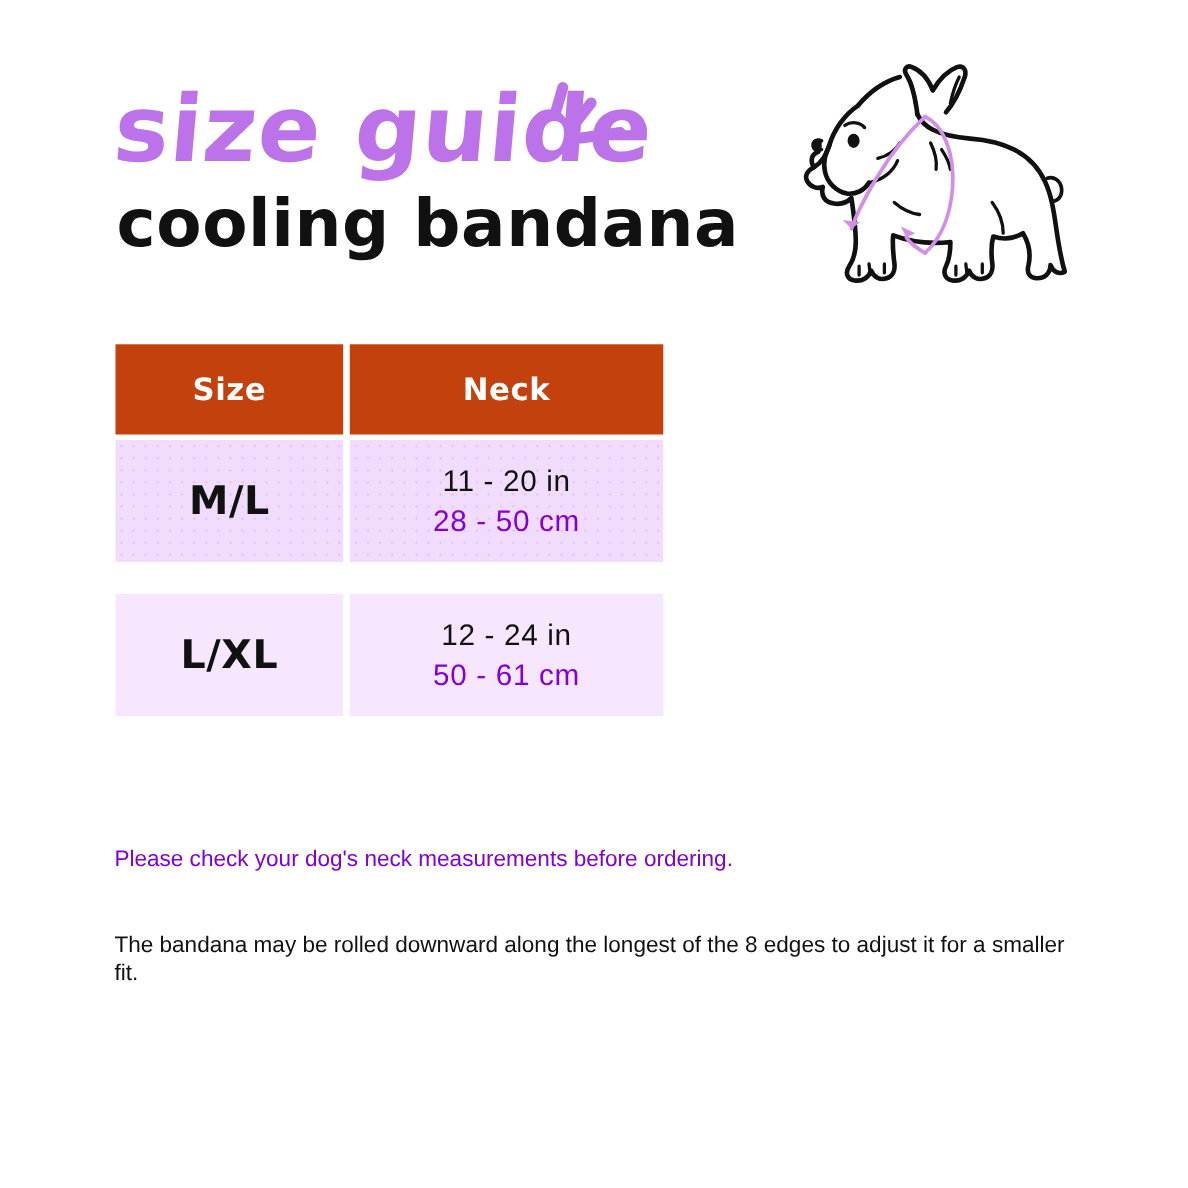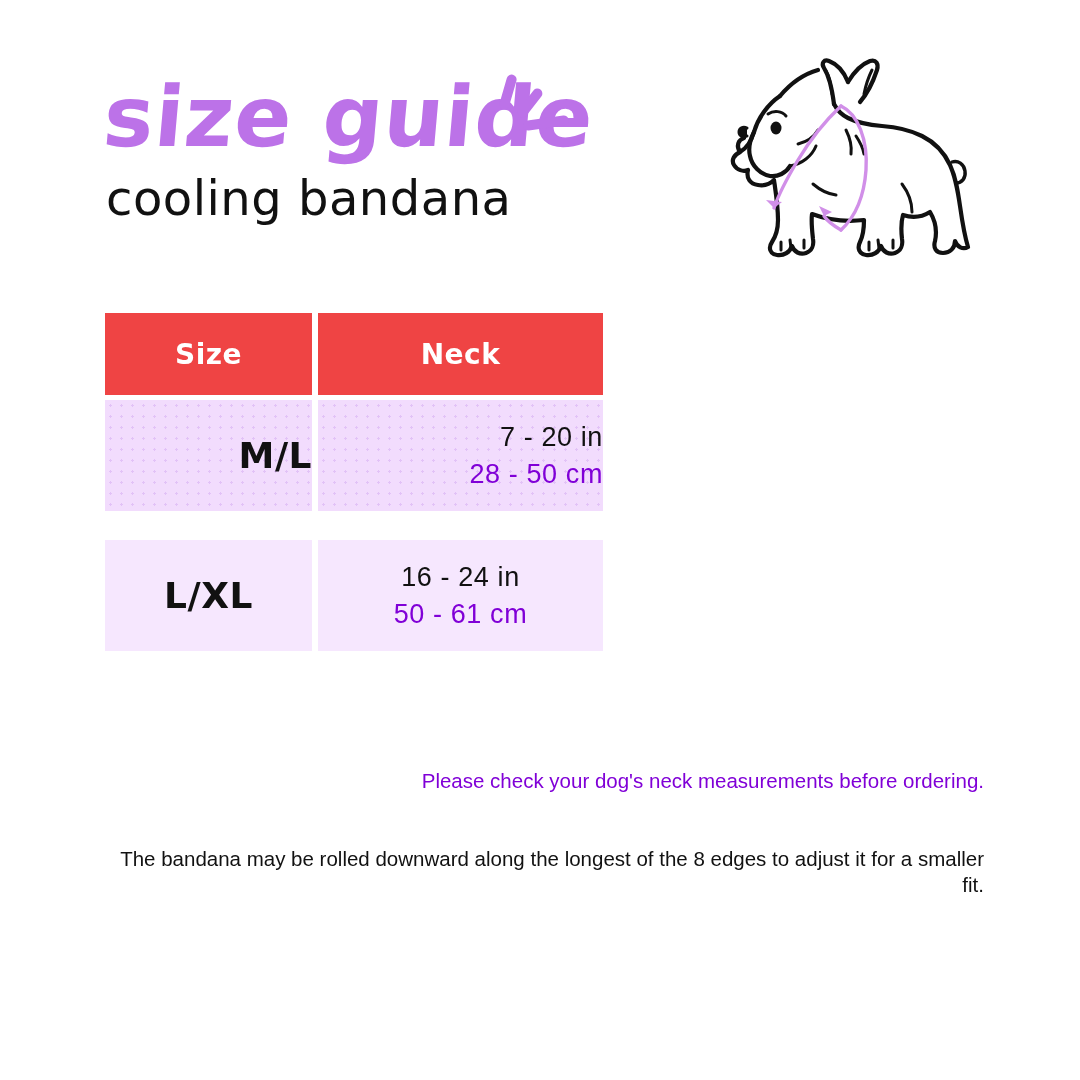--- a/index.html
+++ b/index.html
@@ -45,22 +45,22 @@
   .sparkles {
     position: absolute;
     left: 385px;
     top: -8px;
     width: 90px;
     height: 85px;
     pointer-events: none;
   }
   .subtitle {
     font-family: "DejaVu Sans", sans-serif;
-    font-weight: 400;
-    font-size: 48px;
+    font-weight: 700;
+    font-size: 60px;
     line-height: 1;
     color: #111111;
     margin: 16px 0 0 2px;
     letter-spacing: 0.5px;
   }
 
   
   .dog-art {
     position: absolute;
     left: 706px;
@@ -90,41 +90,40 @@
     box-sizing: border-box;
     display: flex;
     flex-direction: column;
     align-items: center;
     justify-content: center;
   }
 
   
   .header-row .cell {
     height: 82px;
-    background: #ef4444;
+    background: #c2410c;
     justify-content: center;
   }
   .th-label {
     font-family: "DejaVu Sans", sans-serif;
     font-weight: 700;
     font-size: 28px;
     color: #ffffff;
     letter-spacing: 0.5px;
   }
 
   
   .data-row .cell {
     height: 111px;
     background: #F6E7FE;
   }
   .data-row.alt .cell {
     background: #F2DCFD;
     background-image: radial-gradient(#E2C2F7 1.1px, transparent 1.2px);
     background-size: 11px 11px;
-    align-items: flex-end;
   }
 
   .size-label {
     font-family: "DejaVu Sans", sans-serif;
     font-weight: 700;
     font-size: 36px;
     color: #111111;
     letter-spacing: 0.5px;
   }
   .val-in {
@@ -149,21 +148,20 @@
     left: 104px;
     top: 768px;
     width: 880px;
   }
   .note-p {
     font-family: "Liberation Sans", sans-serif;
     font-size: 20.5px;
     line-height: 26px;
     color: #111111;
     margin: 0;
-    text-align: right;
   }
   .note-highlight { color: #8000D7; }
   .note-spacer { height: 26px; }
 </style>
 </head>
 <body>
 
 <div class="page">
 
   <div class="header-block">
@@ -262,31 +260,31 @@
         <span class="th-label">Neck</span>
       </div>
     </div>
 
 
     <div class="trow data-row alt">
       <div class="cell cell-size">
         <span class="size-label">M/L</span>
       </div>
       <div class="cell cell-neck">
-        <span class="val-in">7 - 20 in</span>
+        <span class="val-in">11 - 20 in</span>
         <span class="val-cm">28 - 50 cm</span>
       </div>
     </div>
 
     <div class="trow data-row">
       <div class="cell cell-size">
         <span class="size-label">L/XL</span>
       </div>
       <div class="cell cell-neck">
-        <span class="val-in">16 - 24 in</span>
+        <span class="val-in">12 - 24 in</span>
         <span class="val-cm">50 - 61 cm</span>
       </div>
     </div>
 
   </div>
 
   <div class="notes">
     <p class="note-p note-highlight">Please check your dog's neck measurements before ordering.</p>
     <div class="note-spacer"></div>
     <div class="note-spacer"></div>

